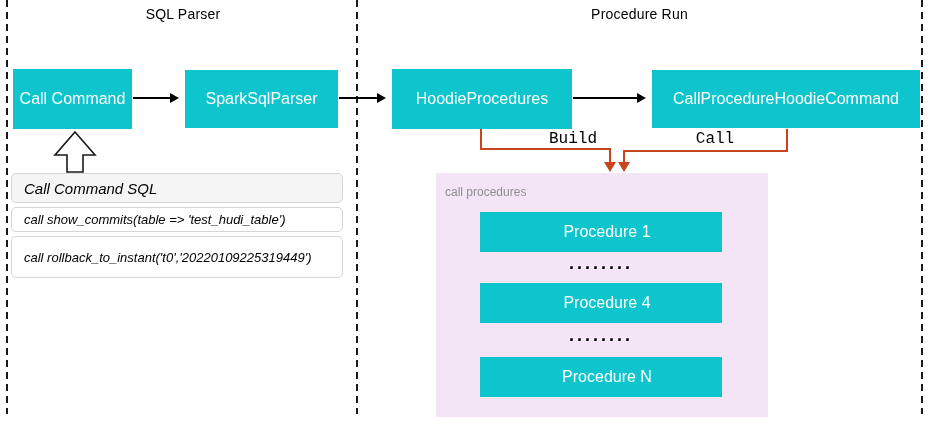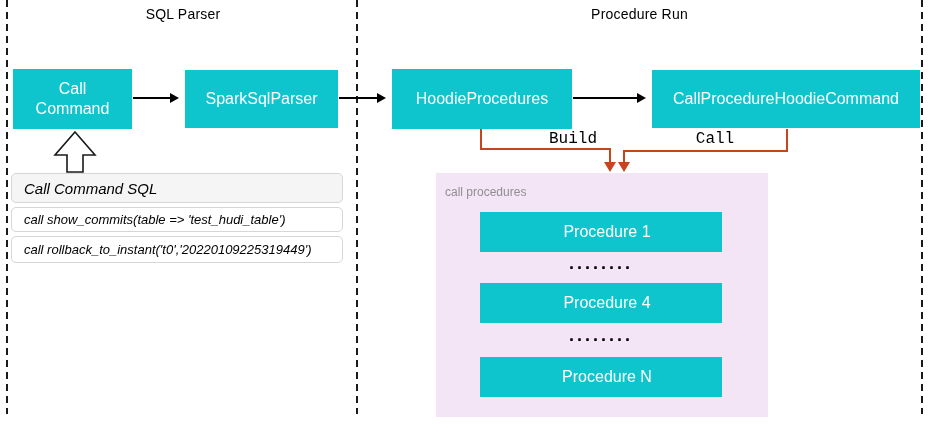--- a/index.html
+++ b/index.html
@@ -50,36 +50,36 @@
 
 <div class="canvas">
 
   <div class="vdash" style="left:6px"></div>
   <div class="vdash" style="left:356px"></div>
   <div class="vdash" style="left:921px"></div>
 
   <div class="section-title" style="left:10px;width:346px">SQL Parser</div>
   <div class="section-title" style="left:357px;width:565px">Procedure Run</div>
 
-  <div class="node" style="left:13px;top:69px;width:119px;height:60px;padding:0 16px">Call Command</div>
+  <div class="node" style="left:13px;top:69px;width:119px;height:60px;padding:0 6px">Call Command</div>
   <div class="node" style="left:185px;top:70px;width:153px;height:58px">SparkSqlParser</div>
   <div class="node" style="left:652px;top:70px;width:268px;height:58px">CallProcedureHoodieCommand</div>
   <div class="node" style="left:392px;top:69px;width:180px;height:60px">HoodieProcedures</div>
 
   <div class="harrow" style="left:133px;top:97px;width:42px"></div>
   <div class="harrow" style="left:339px;top:97px;width:43px"></div>
   <div class="harrow" style="left:573px;top:97px;width:69px"></div>
 
   <svg class="uparrow" width="48" height="44" viewBox="0 0 48 44">
     <polygon points="23,2 43,25 31,25 31,42 15,42 15,25 3,25" fill="#ffffff" stroke="#1a1a1a" stroke-width="1.6"></polygon>
   </svg>
 
   <div class="panel-row panel-header" style="top:173px;height:30px">Call Command SQL</div>
   <div class="panel-row" style="top:207px;height:25px">call show_commits(table =&gt; 'test_hudi_table')</div>
-  <div class="panel-row" style="top:236px;height:27px">call rollback_to_instant('t0','20220109225319449')</div>
+  <div class="panel-row" style="top:236px;height:42px">call rollback_to_instant('t0','20220109225319449')</div>
 
   <div>
     <div class="oseg" style="left:480px;top:129px;width:2px;height:21px"></div>
     <div class="oseg" style="left:480px;top:148px;width:131px;height:2px"></div>
     <div class="oseg" style="left:609px;top:148px;width:2px;height:15px"></div>
     <div class="oarrow" style="left:604px;top:162px"></div>
   </div>
 
   <div>
     <div class="oseg" style="left:786px;top:129px;width:2px;height:23px"></div>

